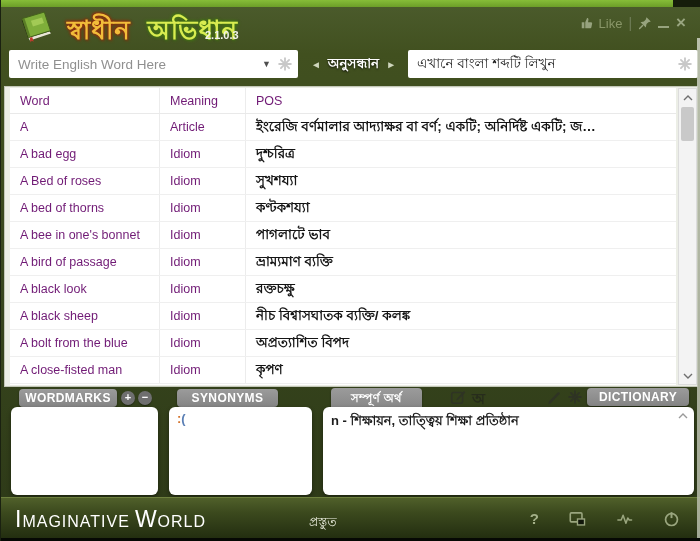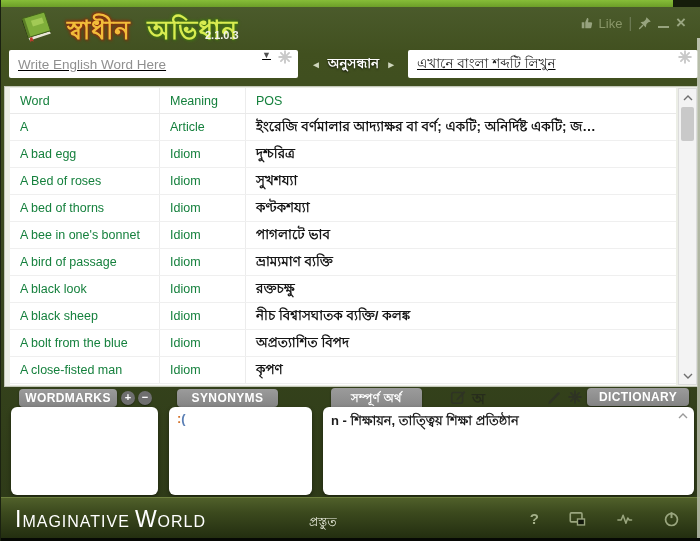--- a/index.html
+++ b/index.html
@@ -24,36 +24,36 @@
   .version{position:absolute;left:204px;top:22px;font-size:11px;font-weight:bold;color:#f2f2ea;}
   .titlebar-right{position:absolute;right:14px;top:8px;display:flex;align-items:center;gap:6px;color:#8d9a74;}
   .like-btn{display:flex;align-items:center;gap:5px;font-size:13px;color:#899668;cursor:pointer;}
   .tb-sep{color:#707d58;font-size:14px;}
   .tb-icon{width:14px;height:14px;color:#97a37e;cursor:pointer;display:block;}
   .min-btn{width:12px;height:14px;position:relative;cursor:pointer;}
   .min-btn::after{content:"";position:absolute;left:0;bottom:2px;width:11px;height:2px;background:#97a37e;}
   .close-btn{font-size:17px;font-weight:bold;color:#9aa681;line-height:14px;cursor:pointer;}
   
   .searchbar{position:absolute;top:50px;left:0;width:100%;height:30px;}
-  .sfield{position:absolute;top:0;height:28px;background:#fff;border-radius:2px;display:flex;align-items:flex-start;text-decoration:underline;}
+  .sfield{position:absolute;top:0;height:28px;background:#fff;border-radius:2px;display:flex;align-items:center;}
   .sfield input{flex:1;height:100%;border:none;outline:none;background:transparent;padding:0 4px 0 9px;font-size:13.5px;color:#1e1e1e;font-family:inherit;}
   .sfield input::placeholder{color:#8f8f8f;opacity:1;}
   .field-en{left:8px;width:289px;}
   .field-bn{left:407px;width:290px;}
   .dd-arrow{font-size:9px;color:#4f4f4f;padding:0 5px;cursor:pointer;}
   .ast{width:14px;height:14px;color:#c9c9c9;margin:0 6px 0 2px;flex:0 0 auto;cursor:pointer;}
   .search-go{position:absolute;left:301px;top:0;width:103px;height:28px;display:flex;align-items:center;justify-content:center;gap:7px;cursor:pointer;}
   .search-go .arr{color:#cfd6bd;font-size:10px;}
   .search-go .lbl{color:#fff;font-size:13.5px;font-weight:bold;text-shadow:0 1px 2px rgba(0,0,0,.8);}
   
   .table-wrap{position:absolute;left:3px;top:86px;width:694px;height:301px;background:#eceee6;border:1px solid #c3c7b8;padding:1px 0 1px 5px;display:flex;}
   .grid{flex:1;background:#fff;overflow:hidden;}
   .trow{display:grid;grid-template-columns:150px 86px 1fr;height:27px;border-bottom:1px solid #efefef;background:#fff;}
   .trow.header{height:26px;border-bottom:1px solid #e9e9e9;}
-  .tcell{padding:0 4px 0 10px;display:flex;align-items:center;font-size:12.5px;color:#15803d;white-space:nowrap;overflow:hidden;border-right:1px solid #ececec;}
+  .tcell{padding:0 4px 0 10px;display:flex;align-items:center;font-size:12.5px;color:#701a75;white-space:nowrap;overflow:hidden;border-right:1px solid #ececec;}
   .tcell:last-child{border-right:none;}
   .tcell.bn{font-size:13.5px;color:#141414;font-weight:600;}
   
   .vscroll{width:19px;margin-left:2px;background:#f3f3f3;border:1px solid #dcdcdc;position:relative;}
   .vs-btn{position:absolute;left:0;width:100%;height:15px;display:flex;align-items:center;justify-content:center;cursor:pointer;}
   .vs-up{top:1px;}
   .vs-down{bottom:1px;}
   .vs-thumb{position:absolute;left:2px;top:18px;width:13px;height:34px;background:#c9c9c9;border-radius:2px;cursor:pointer;}
   
   .tab{background:linear-gradient(180deg,#9b9b9b,#848484);color:#fff;font-weight:bold;font-size:12px;letter-spacing:.4px;

